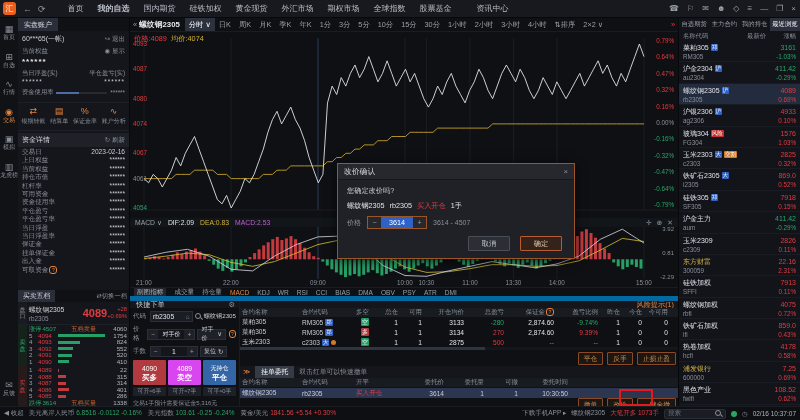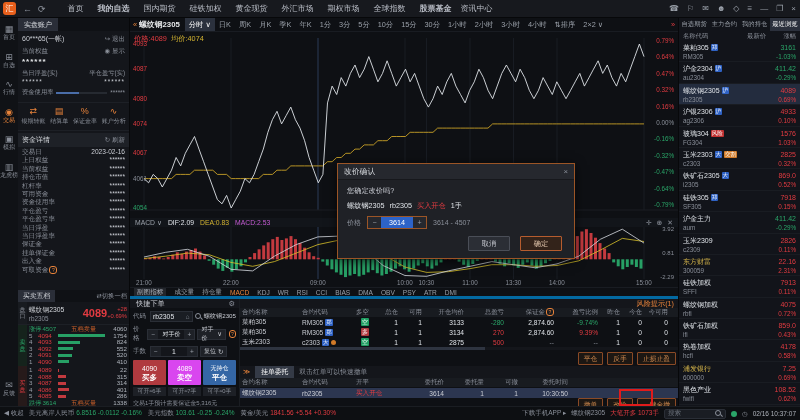--- a/index.html
+++ b/index.html
@@ -71,21 +71,21 @@
 .ytick{position:absolute;left:3px;font-size:6.3px;z-index:2}
 .ptick{position:absolute;right:4px;font-size:6.3px;z-index:2}
 .splitter{position:absolute;left:0;top:200px;width:548px;height:9px;background:#12151a;display:flex;align-items:center;font-size:6.8px;color:#9aa0a9;padding:0 5px;gap:6px;box-sizing:border-box}
 .splitter .mi{margin-left:auto;display:flex;gap:5px;color:#8a8f99}
 .macdpane{position:absolute;left:0;top:209px;width:548px;height:52px}
 .mtick{position:absolute;right:4px;font-size:6px;color:#8a8f99;z-index:2}
 .taxis{position:absolute;left:0;top:261px;width:548px;height:9px;font-size:6.3px;color:#8a8f99}
 .taxis div{position:absolute;width:26px;text-align:center}
 .indrow{position:absolute;left:0;top:269px;width:548px;height:9px;display:flex;align-items:center;gap:8px;font-size:6.6px;color:#9aa0a9;padding:0 4px;border-top:1px solid #191c22;box-sizing:border-box}
 .indfirst{background:#23262c;padding:0 3px;height:9px;display:flex;align-items:center;color:#aeb3bb}
-.btabs{position:absolute;left:0;top:278px;width:548px;height:12px;background:#14161b;display:flex;align-items:stretch;font-size:7.2px;color:#9aa0a9;border-top:3px solid #0369a1;box-sizing:border-box}
+.btabs{position:absolute;left:0;top:278px;width:548px;height:12px;background:#14161b;display:flex;align-items:stretch;font-size:7.2px;color:#9aa0a9;border-top:5px solid #0369a1;box-sizing:border-box}
 .ohead{width:110px;display:flex;align-items:center;justify-content:space-between;padding:0 4px 0 6px;box-sizing:border-box;color:#c9ccd3;border-right:1px solid #1a1d22}
 .btab{padding:0 7px;display:flex;align-items:center}
 .btab.act{background:#343a46;color:#fff}
 .risk{margin-left:auto;color:#e8833a;display:flex;align-items:center;padding-right:4px}
 
 .oform{position:absolute;left:0;top:290px;width:110px;height:98px;border-right:1px solid #1a1d22;box-sizing:border-box;padding:3px 3px 0}
 .frm{display:flex;align-items:center;gap:2px;margin-bottom:3px;font-size:6.5px;color:#8a8f99}
 .flab{width:15px}
 .inp{flex:1;height:11px;background:#1a1d23;border:1px solid #2a2e36;display:flex;align-items:center;padding:0 2px;color:#dfe3e8;font-size:6.8px;box-sizing:border-box;gap:2px}
 .step{display:flex;height:11px;border:1px solid #2a2e36;box-sizing:border-box}
@@ -163,22 +163,22 @@
     <div class="navarr">⟳</div>
     <div id="nav">
         <span style="margin: 0px 7px; color: rgb(185, 189, 198);">首页</span>
         <span style="margin: 0px 7px; color: rgb(185, 189, 198); font-weight: bold;">我的自选</span>
         <span style="margin: 0px 7px; color: rgb(185, 189, 198);">国内期货</span>
         <span style="margin: 0px 7px; color: rgb(185, 189, 198);">硅铁加权</span>
         <span style="margin: 0px 7px; color: rgb(185, 189, 198);">黄金现货</span>
         <span style="margin: 0px 7px; color: rgb(185, 189, 198);">外汇市场</span>
         <span style="margin: 0px 7px; color: rgb(185, 189, 198);">期权市场</span>
         <span style="margin: 0px 7px; color: rgb(185, 189, 198);">全球指数</span>
-        <span style="margin: 0px 7px; color: rgb(185, 189, 198); font-weight: bold;">股票基金</span>
-        <span style="margin: 0px 2px; color: rgb(185, 189, 198);">资讯中心</span>
+        <span style="margin: 0px 7px; color: rgb(185, 189, 198);">股票基金</span>
+        <span style="margin: 0px 18px; color: rgb(185, 189, 198);">资讯中心</span>
       </div>
     <div id="winicons">
         <div>☎</div>
         <div>⚐</div>
         <div>✉</div>
         <div>☻</div>
         <div>◇</div>
         <div>≡</div>
         <div>—</div>
         <div>❐</div>

